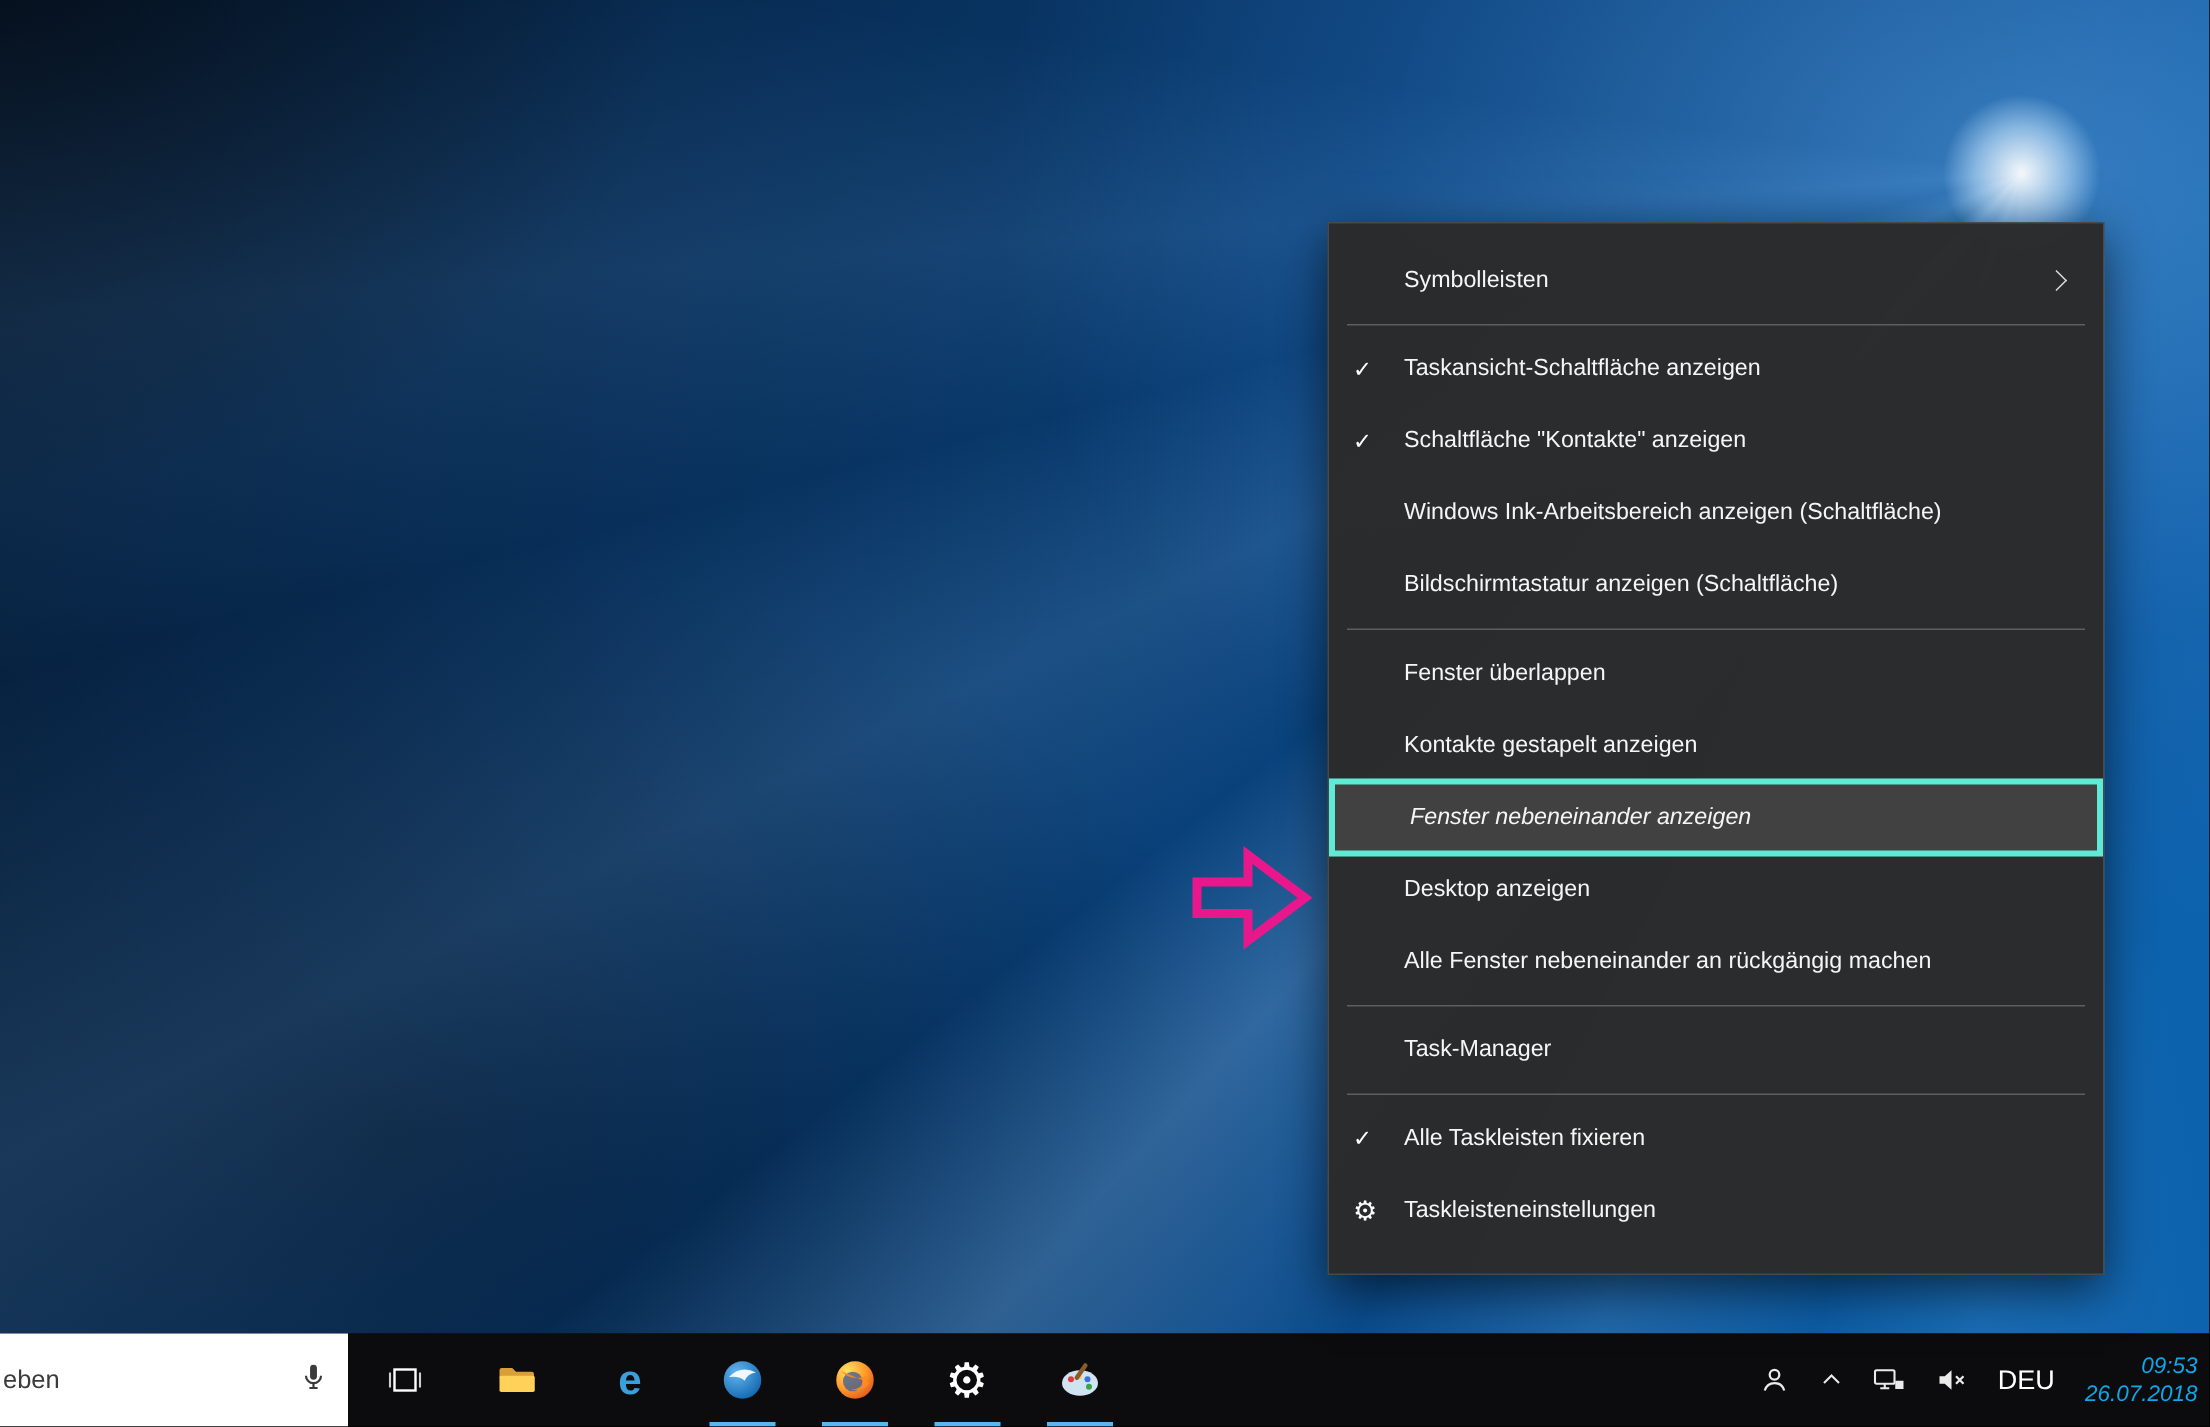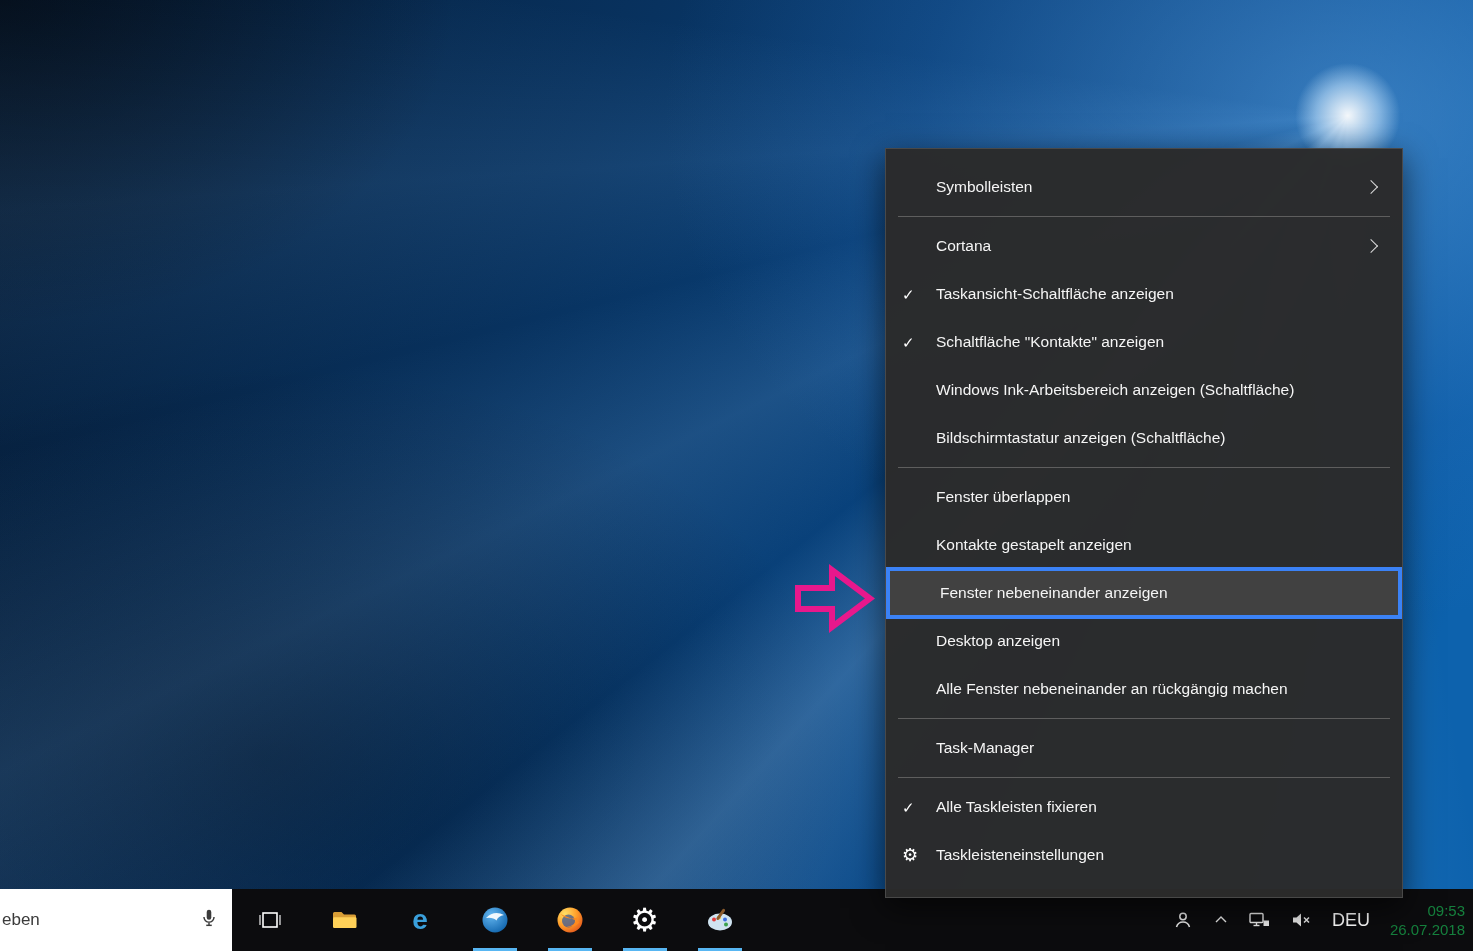--- a/index.html
+++ b/index.html
@@ -47,21 +47,22 @@
   .mi .lbl { flex:1; white-space:nowrap; overflow:hidden; }
   .mi .chev {
     width:9px; height:9px; flex:none;
     border-top:1.7px solid #dcdcdc; border-right:1.7px solid #dcdcdc;
     transform:rotate(45deg); margin-right:26px;
   }
   .sep { height:1px; background:#5e5e5e; margin:5px 12px; }
   .mi.hl {
     height:52px; margin:-2px 0;
     background:#414141;
-    border:4px solid #3b82f6;
+    border:4px solid #5eead4;
+    font-style:italic;
   }
   .mi.hl .gut { padding-left:12px; }
 
   
   .callout-arrow { position:absolute; left:794px; top:564px; z-index:11; }
 
   
   .taskbar {
     position:absolute; left:0; bottom:0; width:1473px; height:62px;
     background:#0c0c0e; display:flex; align-items:stretch; z-index:5;
@@ -84,44 +85,40 @@
     position:absolute; bottom:0; left:50%; transform:translateX(-50%);
     width:44px; height:3px; background:#58b6f2;
   }
   .tray { margin-left:auto; display:flex; align-items:center; }
   .tray-btn {
     display:flex; align-items:center; justify-content:center;
     padding:0 9px; height:100%; cursor:default;
   }
   .tray-lang { color:#ffffff; font-size:18px; padding:0 10px; }
   .tray-clock {
-    color:#15803d; font-size:15px; text-align:right; line-height:19px;
+    color:#0ea5e9; font-size:15px; text-align:right; line-height:19px;
     padding:0 8px 0 10px;
+    font-style:italic;
   }
 </style>
 </head>
 <body>
 
 <div class="desktop"></div>
 
 <div class="menu">
 
   <div class="mi">
     <span class="gut"></span>
     <span class="lbl">Symbolleisten</span>
     <span class="chev"></span>
   </div>
 
   <div class="sep"></div>
 
-  <div class="mi">
-    <span class="gut"></span>
-    <span class="lbl">Cortana</span>
-    <span class="chev"></span>
-  </div>
 
   <div class="mi">
     <span class="gut">✓</span>
     <span class="lbl">Taskansicht-Schaltfläche anzeigen</span>
   </div>
 
   <div class="mi">
     <span class="gut">✓</span>
     <span class="lbl">Schaltfläche "Kontakte" anzeigen</span>
   </div>

